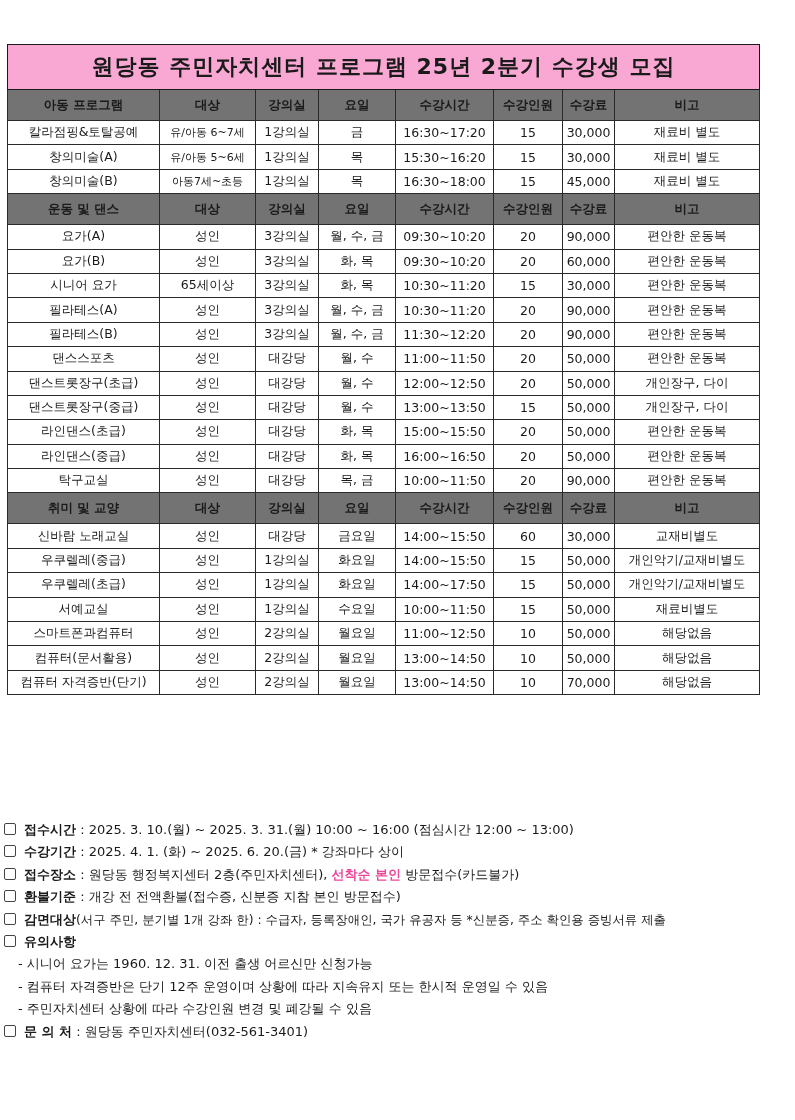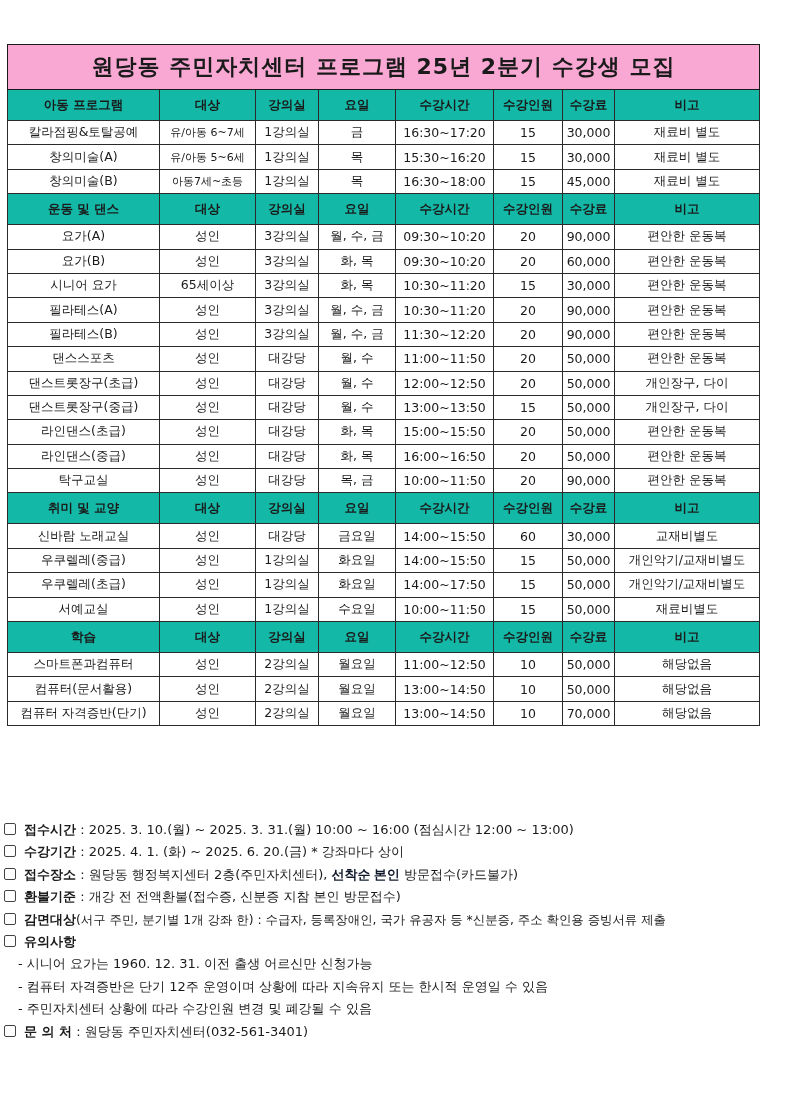--- a/index.html
+++ b/index.html
@@ -1,28 +1,28 @@
 <!DOCTYPE html>
 <html><head>
 <meta charset="utf-8">
 <style>
   html, body { margin:0; padding:0; background:#ffffff; }
   body { width:795px; height:1120px; position:relative; font-family:"DejaVu Sans","Liberation Sans",sans-serif; color:#1a1a1a; overflow:hidden; }
   .sheet { position:absolute; left:7px; top:44px; width:752px; }
   table { border-collapse:collapse; width:752px; table-layout:fixed; }
   td, th { border:1px solid #2a2a2a; text-align:center; vertical-align:middle; padding:0; font-size:12.5px; white-space:nowrap; overflow:hidden; font-weight:normal; }
   .title-row td { background:#f9a8d4; height:44px; font-size:22px; font-weight:bold; letter-spacing:1px; border:1.5px solid #1a1a1a; }
-  .hdr td { background:#14b8a6; height:30px; font-weight:bold; font-size:12.5px; }
+  .hdr td { background:#737373; height:30px; font-weight:bold; font-size:12.5px; }
   .row td { height:23.4px; background:#ffffff; }
   .row td.small { font-size:11px;margin-top:16px; }
   .notes { position:absolute; left:4px; top:811px; width:780px; font-size:13px; line-height:22.4px;margin-top:8px; }
   .note { white-space:nowrap; }
   .chk { display:inline-block; width:10px; height:10px; border:1px solid #444; border-radius:2px; margin-right:8px; vertical-align:-1px; }
   .lbl { font-weight:bold; }
-  .blue { color:#0f172a; font-weight:bold;font-family:Liberation Serif, serif; }
+  .blue { color:#ec4899; font-weight:bold; }
   .sub { padding-left:14px; }
 </style>
 </head>
 <body>
 
 <div class="sheet">
   <table>
     <colgroup>
       <col style="width:152px">
         <col style="width:96px">
@@ -240,30 +240,20 @@
         <tr class="row">
           <td>서예교실</td>
           <td>성인</td>
           <td>1강의실</td>
           <td>수요일</td>
           <td>10:00~11:50</td>
           <td>15</td>
           <td>50,000</td>
           <td>재료비별도</td>
         </tr>
-        <tr class="hdr">
-          <td>학습</td>
-          <td>대상</td>
-          <td>강의실</td>
-          <td>요일</td>
-          <td>수강시간</td>
-          <td>수강인원</td>
-          <td>수강료</td>
-          <td>비고</td>
-        </tr>
         <tr class="row">
           <td>스마트폰과컴퓨터</td>
           <td>성인</td>
           <td>2강의실</td>
           <td>월요일</td>
           <td>11:00~12:50</td>
           <td>10</td>
           <td>50,000</td>
           <td>해당없음</td>
         </tr>

